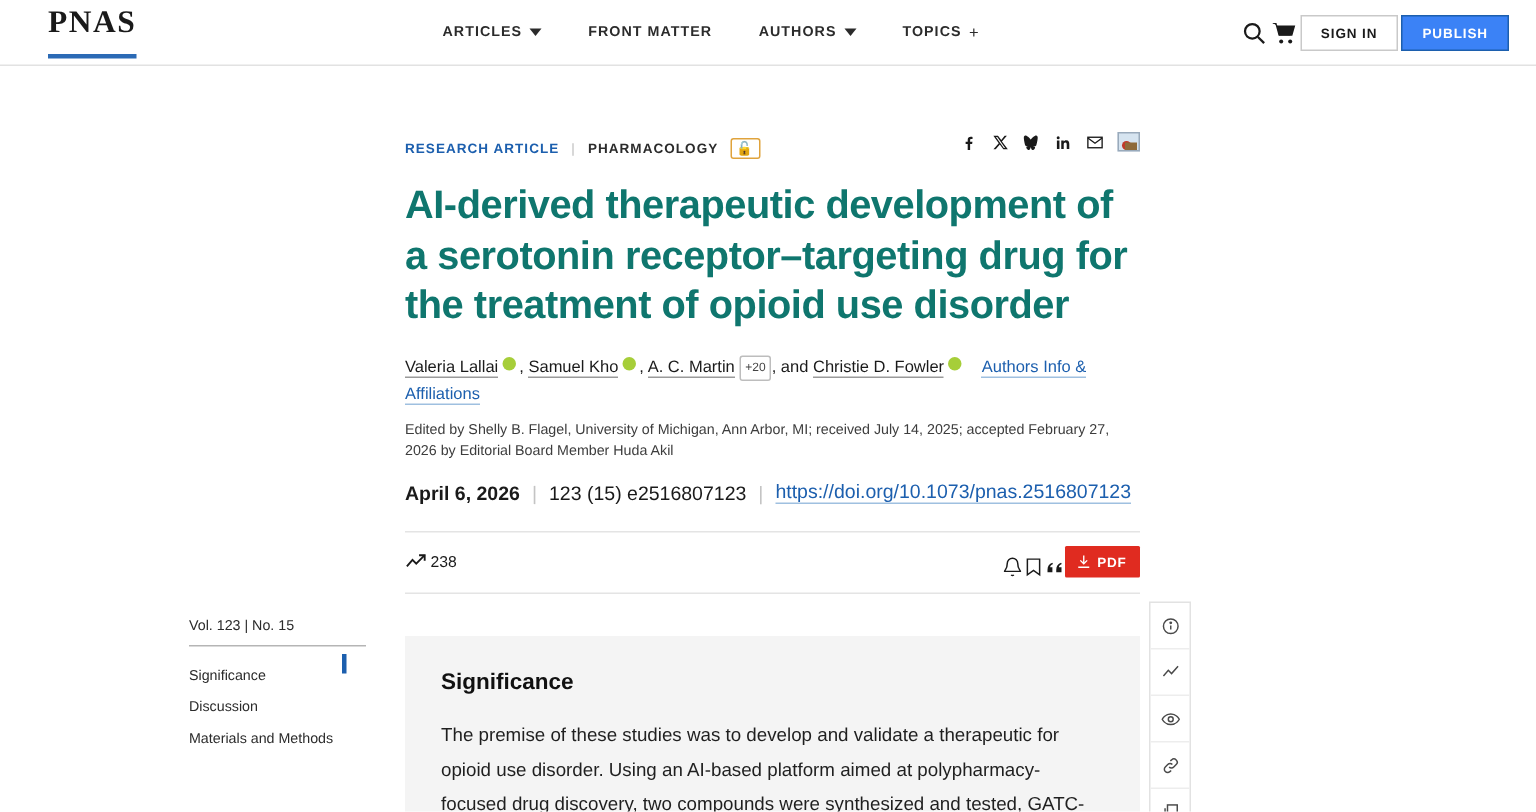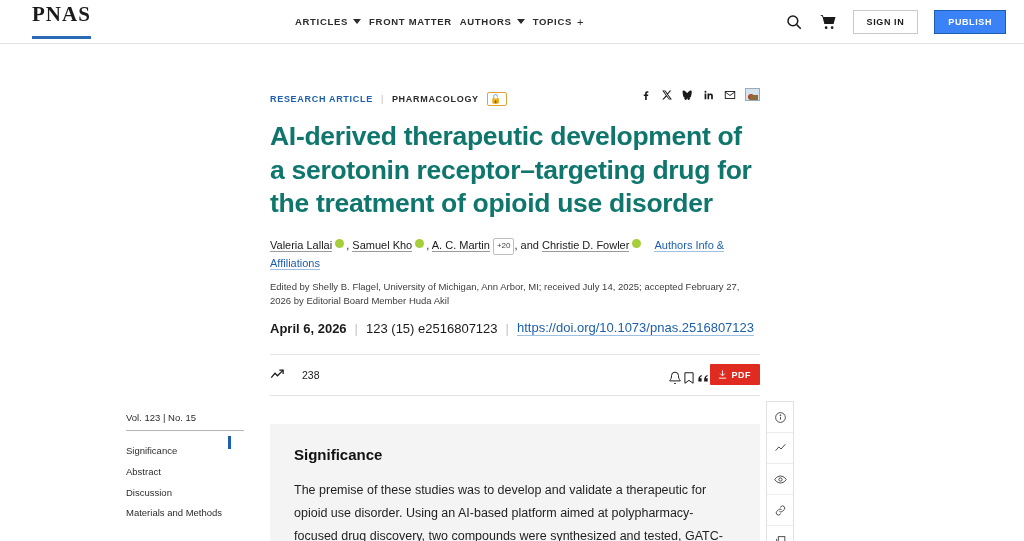--- a/index.html
+++ b/index.html
@@ -31,21 +31,21 @@
     border-bottom: 3px solid #2b6ab5;
     padding-bottom: 11px;
     margin-left: 14px;
     line-height: 1;
   }
   .nav {
     position: absolute;
     left: 295px;
     display: flex;
     align-items: center;
-    gap: 8px;
+    gap: 31px;
   }
   .nav-item {
     font-size: 9.5px;
     font-weight: bold;
     letter-spacing: 0.7px;
     color: #2b2b2b;
     display: flex;
     align-items: center;
     gap: 5px;
     cursor: pointer;
@@ -57,21 +57,21 @@
     border-right: 4px solid transparent;
     border-top: 5px solid #2b2b2b;
   }
   .plus { font-size: 11px; font-weight: normal; }
 
   .header-right {
     position: absolute;
     right: 18px;
     display: flex;
     align-items: center;
-    gap: 16px;
+    gap: 2px;
   }
   .hicon { width: 18px; height: 18px; color: #1a1a1a; cursor: pointer; display:block;}
   .btn-signin {
     border: 1px solid #c9c9c9;
     background: #fff;
     color: #1a1a1a;
     font-size: 9px;
     font-weight: bold;
     letter-spacing: 0.6px;
     padding: 6px 13px;
@@ -225,21 +225,21 @@
     border-top: 1px solid #e4e4e4;
     border-bottom: 1px solid #e4e4e4;
     height: 42px;
     display: flex;
     align-items: center;
     justify-content: space-between;
   }
   .metric {
     display: flex;
     align-items: center;
-    gap: 17px;
+    gap: 2px;
     font-size: 10.5px;
     color: #1a1a1a;
   }
   .tools { display: flex; align-items: flex-end; gap: 0; }
   .tools svg { width: 14px; height: 14px; color: #1a1a1a; cursor: pointer; display:block;}
   .pdf-btn {
     background: #e02b20;
     color: #fff;
     font-size: 9px;
     font-weight: bold;
@@ -451,21 +451,20 @@
     <div class="significance">
       <h2>Significance</h2>
       <p>The premise of these studies was to develop and validate a therapeutic for opioid use disorder. Using an AI-based platform aimed at polypharmacy-focused drug discovery, two compounds were synthesized and tested, GATC-021 and GATC-1021. We found that GATC-1021, which targets the 5-HT2A and 5-HT6 receptors,  was highly selective in attenuating fentanyl self-administration in male and female rats, with retained effectiveness following repeated dosing. Following GATC-1021 treatment, an increase in the percentage of thin dendritic spines in the hippocampus and changes in gene</p>
     </div>
   </div>
 
   <div class="toc">
     <div class="toc-vol">Vol. 123 | No. 15</div>
     <ul class="toc-list">
       <li><span class="active">Significance</span></li>
-      <li>Abstract</li>
       <li>Discussion</li>
       <li>Materials and Methods</li>
 
     </ul>
   </div>
   <div class="toc-marker" style="left:228px; top:392px;"></div>
 
   <div class="rail">
     <div class="rail-item">
       <svg viewBox="0 0 24 24" fill="none" stroke="currentColor" stroke-width="1.8">

